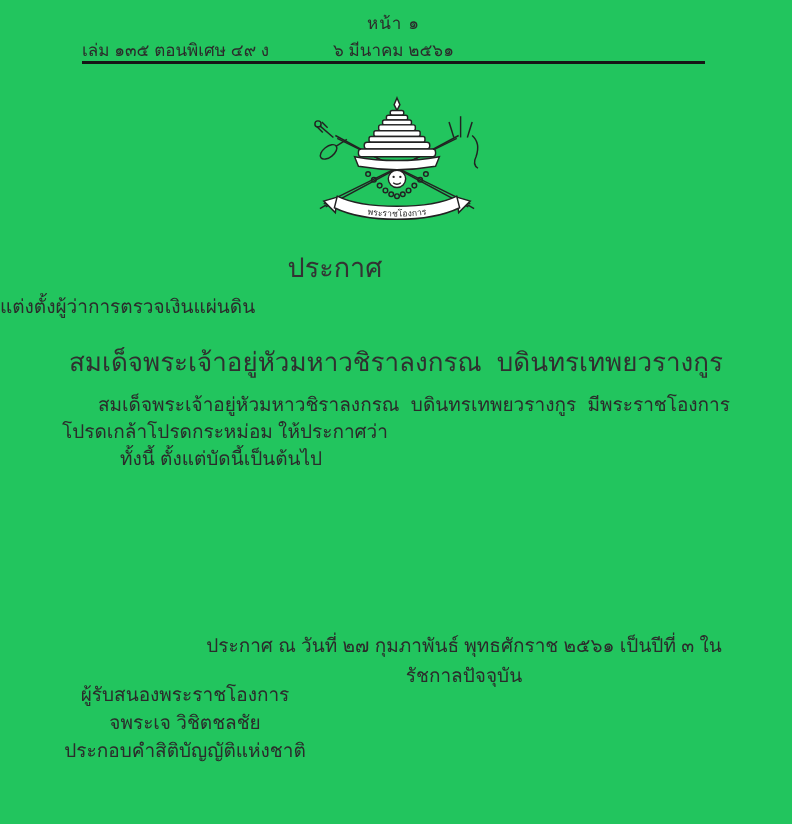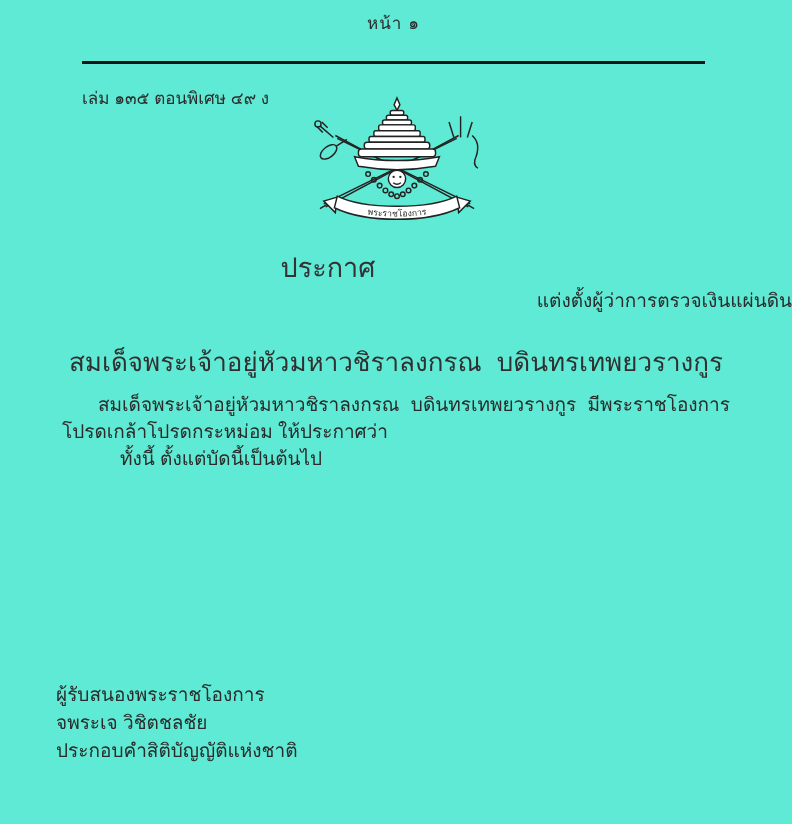--- a/index.html
+++ b/index.html
@@ -1,64 +1,64 @@
 <!DOCTYPE html>
 <html><head>
 <meta charset="utf-8">
 <style>
   * { margin: 0; padding: 0; box-sizing: border-box; }
   html, body { background: #ffffff; }
   .page {
     position: relative;
     width: 792px;
     height: 824px;
-    background: #5eead4;
+    background: #22c55e;
     font-family: "Liberation Sans", sans-serif;
     color: #2b2b2b;
     overflow: hidden;
   }
   .page-num {
     position: absolute;
     top: 9px; left: 82px; width: 623px;
     text-align: center;
     font-size: 17px;
     letter-spacing: 1px;
   }
   .masthead {
     position: absolute;
     top: 36px; left: 82px; width: 623px;
     display: grid;
     grid-template-columns: 1fr auto 1fr;
     align-items: baseline;
     font-size: 17px;
   }
-  .masthead .left  { text-align: left;  white-space: nowrap; margin-top: 48px; }
+  .masthead .left  { text-align: left;  white-space: nowrap; }
   .masthead .mid   { text-align: center; white-space: nowrap; }
   .masthead .right { text-align: right; white-space: nowrap; }
   .header-rule {
     position: absolute;
     top: 61px; left: 82px; width: 623px; height: 3px;
     background: #161616;
   }
   .emblem {
     position: absolute;
     top: 96px; left: 291px;
     width: 212px; height: 132px;
   }
   .doc-title {
     position: absolute;
-    top: 246px; left: 8px; width: 640px;
+    top: 246px; left: 15px; width: 640px;
     text-align: center;
     font-size: 27px;
     color: #333333;
   }
   .doc-subtitle {
     position: absolute;
-    top: 285px; left: 0; width: 792px;
-    text-align: right;
+    top: 291px; left: 0; width: 792px;
+    text-align: left;
     font-size: 19px;
   }
   .royal-name {
     position: absolute;
     top: 341px; left: 0; width: 792px;
     text-align: center;
     font-size: 26px;
     word-spacing: 8px;
     color: #303030;
   }
@@ -73,37 +73,38 @@
   .body-text p.deep-indent { text-indent: 58px; }
   .date-line {
     position: absolute;
     top: 630px; left: 190px; width: 548px;
     text-align: center;
     font-size: 19px;
   }
   .signature {
     position: absolute;
     top: 681px; left: 56px; width: 258px;
-    text-align: left;
+    text-align: center;
     font-size: 19px;
     line-height: 28px;
   }
   svg .ink { stroke: #222222; fill: none; stroke-width: 1.5; }
   svg .solid { fill: #ffffff; stroke: #222222; stroke-width: 1.5; }
   svg .banner-text { font-size: 9px; fill: #222222; font-family: "Liberation Sans", sans-serif; }
 </style>
 </head>
 <body>
 
 <div class="page">
 
   <div class="page-num">หน้า ๑</div>
 
   <div class="masthead">
     <span class="left">เล่ม ๑๓๕ ตอนพิเศษ ๔๙ ง</span>
+    <span class="right">๖ มีนาคม ๒๕๖๑</span>
   </div>
 
   <div class="header-rule"></div>
 
   <div class="emblem">
     <svg viewBox="0 0 220 135" width="212" height="132">
 
       <g>
         <path class="ink" d="M46,40 L184,114"></path>
         <path class="ink" d="M48,43 L186,111"></path>
@@ -173,20 +174,21 @@
 
   <div class="doc-title">ประกาศ</div>
   <div class="doc-subtitle">แต่งตั้งผู้ว่าการตรวจเงินแผ่นดิน</div>
   <div class="royal-name">สมเด็จพระเจ้าอยู่หัวมหาวชิราลงกรณ บดินทรเทพยวรางกูร</div>
 
   <div class="body-text">
     <p>สมเด็จพระเจ้าอยู่หัวมหาวชิราลงกรณ บดินทรเทพยวรางกูร มีพระราชโองการโปรดเกล้าโปรดกระหม่อม ให้ประกาศว่า</p>
     <p class="deep-indent">ทั้งนี้ ตั้งแต่บัดนี้เป็นต้นไป</p>
   </div>
 
+  <div class="date-line">ประกาศ ณ วันที่ ๒๗ กุมภาพันธ์ พุทธศักราช ๒๕๖๑ เป็นปีที่ ๓ ในรัชกาลปัจจุบัน</div>
 
   <div class="signature">
     <div>ผู้รับสนองพระราชโองการ</div>
     <div>จพระเจ วิชิตชลชัย</div>
     <div>ประกอบคำสิติบัญญัติแห่งชาติ</div>
   </div>
 
 </div>
 
 </body></html>

